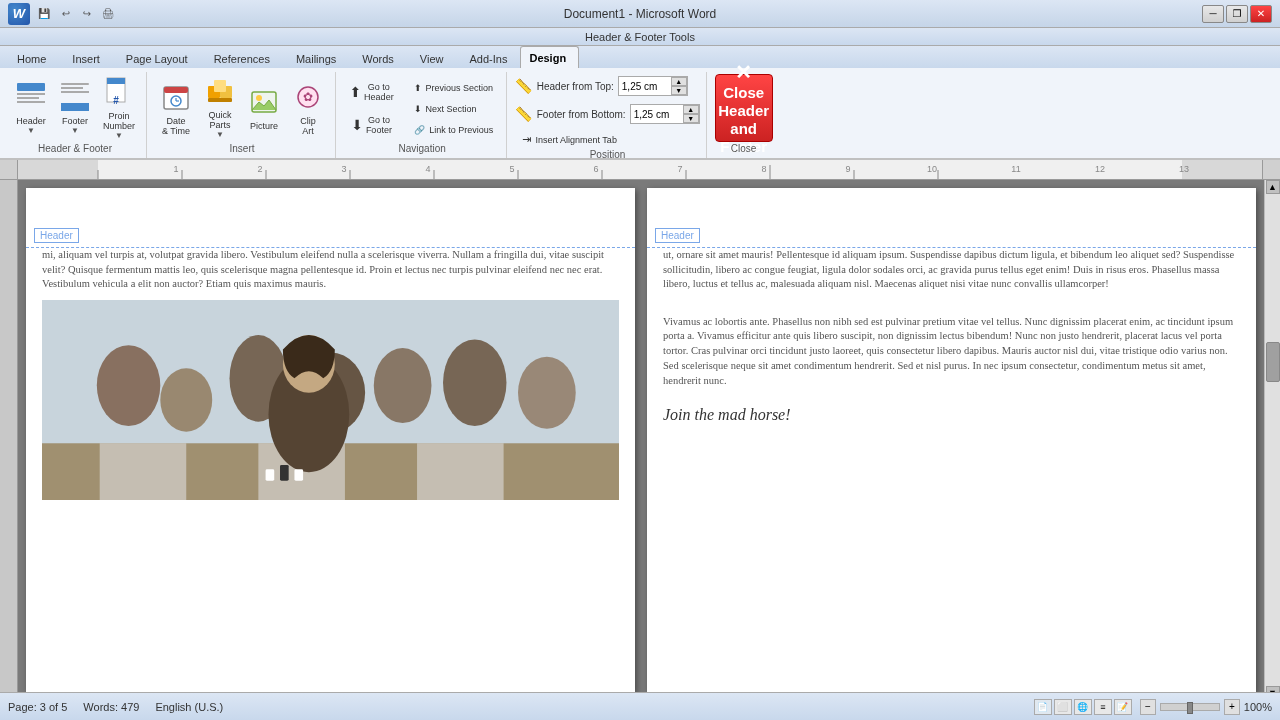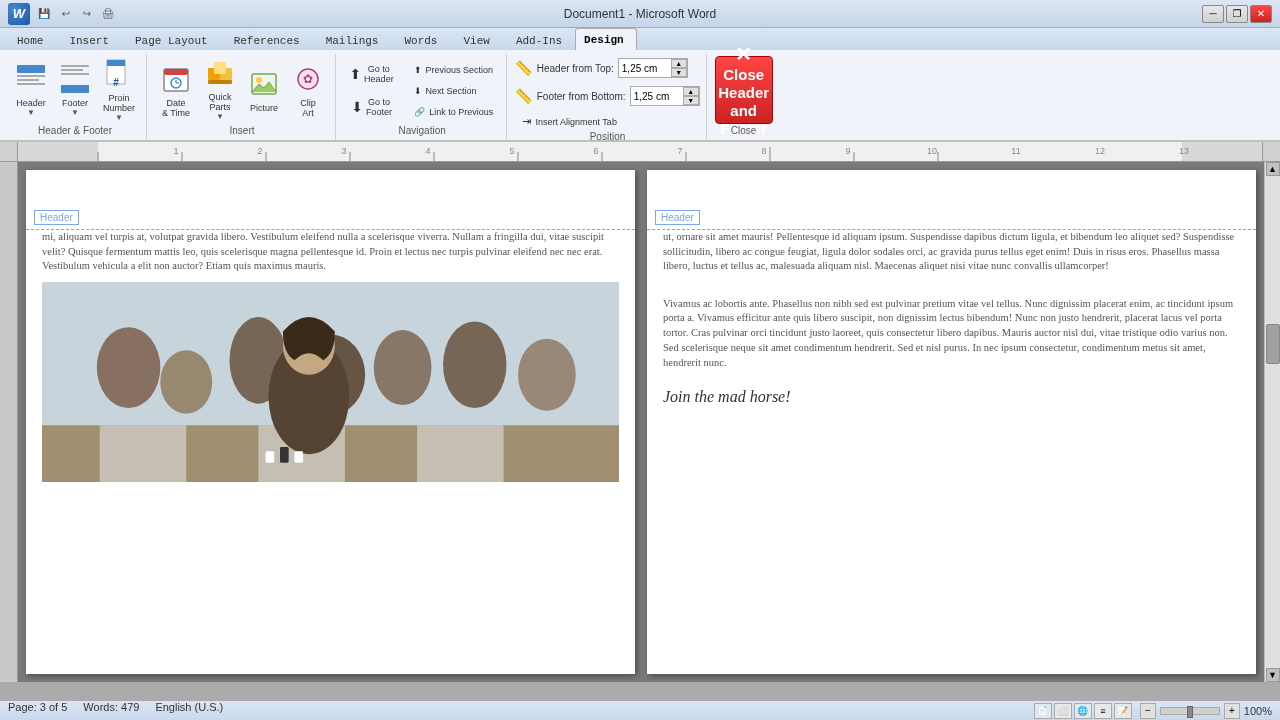--- a/index.html
+++ b/index.html
@@ -38,21 +38,20 @@
     .ribbon {
       background: linear-gradient(to bottom, #f5f5f5, #e8e8e8);
       border-bottom: 2px solid #c0c0c0;
     }
     .ribbon-tabs {
       display: flex;
       height: 22px;
       align-items: flex-end;
       background: linear-gradient(to bottom, #dce6f4, #c8d8ec);
       padding-left: 4px;
-      font-family: Liberation Mono, monospace;
     }
     .ribbon-tab {
       padding: 3px 12px;
       font-size: 11px;
       cursor: pointer;
       color: #333;
       border: 1px solid transparent;
       border-bottom: none;
       border-radius: 3px 3px 0 0;
       height: 20px;
@@ -252,24 +251,25 @@
       font-family: Liberation Serif, serif;
       font-style: italic;
     }
 
     
     .status-bar {
       position: absolute;
       bottom: 0;
       left: 0;
       right: 0;
-      height: 20px;
+      height: 28px;
       background: linear-gradient(to bottom, #dce6f4, #c8d8ec);
       border-top: 1px solid #aaa;
       display: flex;
+      align-items: center;
       padding: 0 8px;
       font-size: 11px;
       color: #333;
       gap: 16px;
     }
     .status-right { margin-left: auto; display: flex; align-items: center; gap: 8px; }
     .zoom-bar { display: flex; align-items: center; gap: 4px; }
 
     
     .nav-group-content {
@@ -307,20 +307,23 @@
     </div>
   </div>
   <span class="title-bar-title">Document1 - Microsoft Word</span>
   <div class="title-bar-controls">
     <button class="title-btn">─</button>
     <button class="title-btn">❐</button>
     <button class="title-btn close">✕</button>
   </div>
 </div>
 
+<div class="hf-tools-banner">
+  <span class="hf-tools-label">Header &amp; Footer Tools</span>
+</div>
 
 <div class="ribbon">
   <div class="ribbon-tabs">
     <div class="ribbon-tab">Home</div>
     <div class="ribbon-tab">Insert</div>
     <div class="ribbon-tab">Page Layout</div>
     <div class="ribbon-tab">References</div>
     <div class="ribbon-tab">Mailings</div>
     <div class="ribbon-tab">Words</div>
     <div class="ribbon-tab">View</div>

